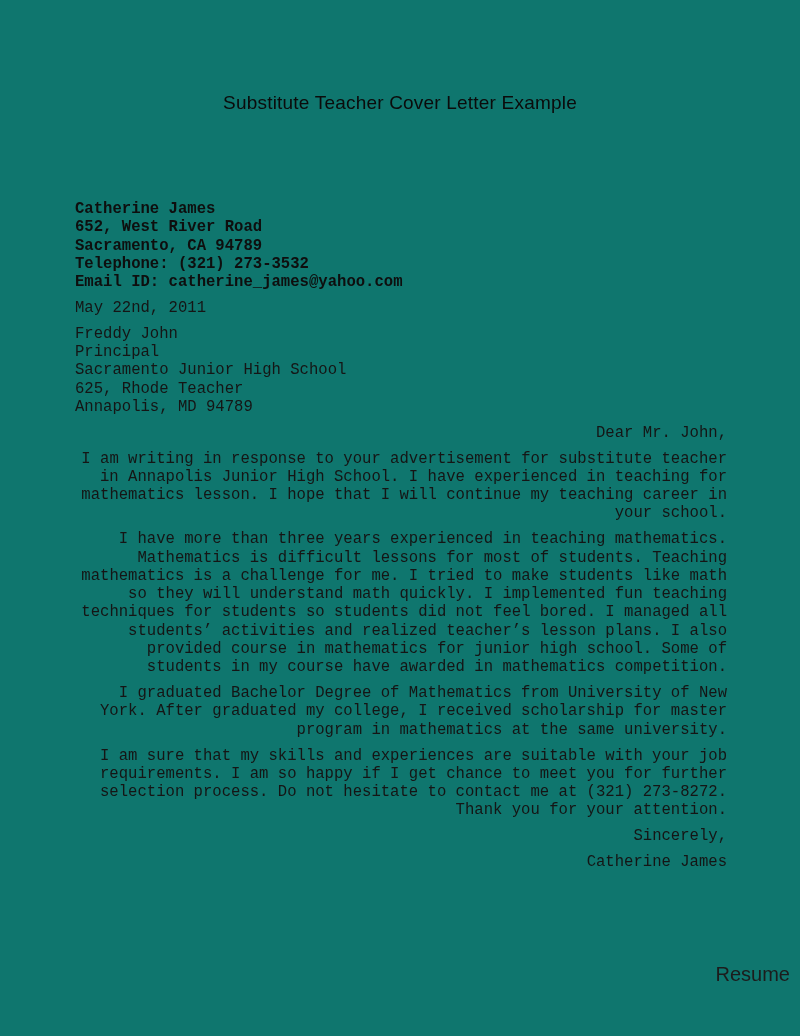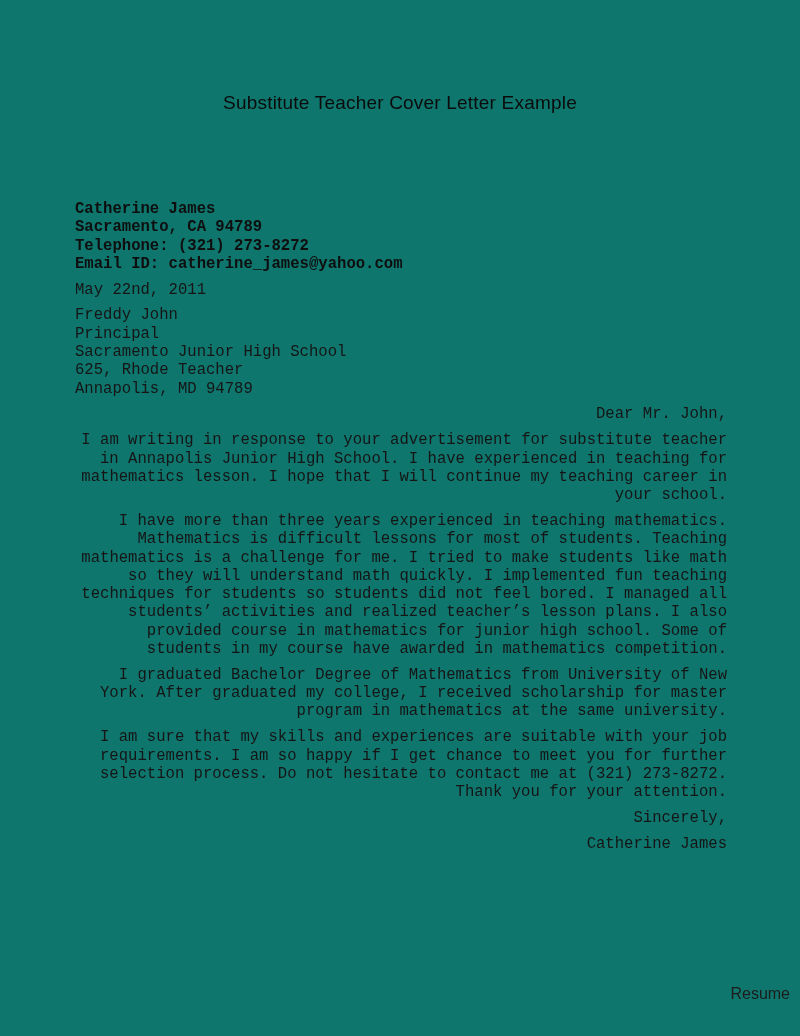--- a/index.html
+++ b/index.html
@@ -46,41 +46,42 @@
   .letter p {
     margin: 0 0 7.5px 0;
     text-align: right;
   }
   .sender-block {
     font-weight: 700;
     color: #0e0e0e;
   }
   .footer-caption {
     position: absolute;
-    top: 984px;
+    top: 962px;
     right: 10px;
     font-family: "Liberation Sans", sans-serif;
-    font-size: 16px;
+    font-size: 20px;
     line-height: 1.2;
     color: #1c1c1c;
   }
 </style>
 </head>
 <body>
 
 <div class="page">
 
   <h1 class="doc-title">Substitute Teacher Cover Letter Example</h1>
 
   <div class="letter">
 
     <div class="block sender-block">
       <div>Catherine James</div>
+      <div>652, West River Road</div>
       <div>Sacramento, CA 94789</div>
-      <div>Telephone: (321) 273-8272</div>
+      <div>Telephone: (321) 273-3532</div>
       <div>Email ID: catherine_james@yahoo.com</div>
     </div>
 
     <div class="block">May 22nd, 2011</div>
 
     <div class="block">
       <div>Freddy John</div>
       <div>Principal</div>
       <div>Sacramento Junior High School</div>
       <div>625, Rhode Teacher</div>

